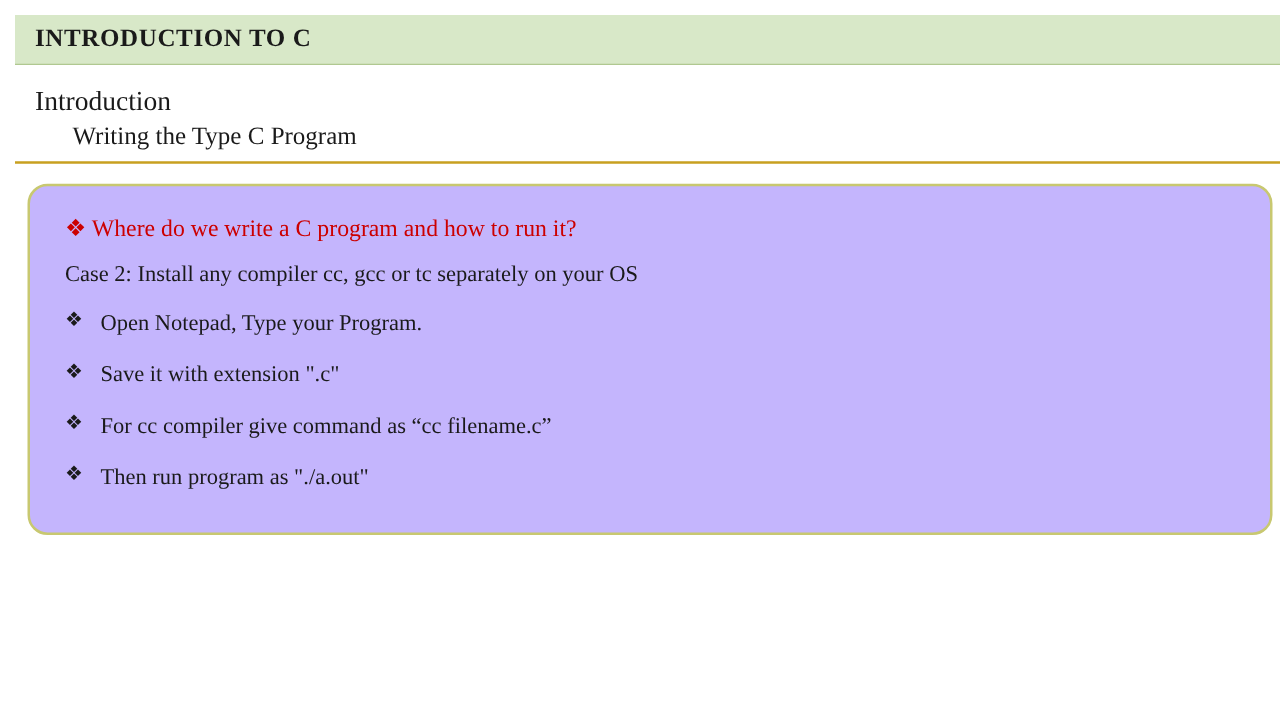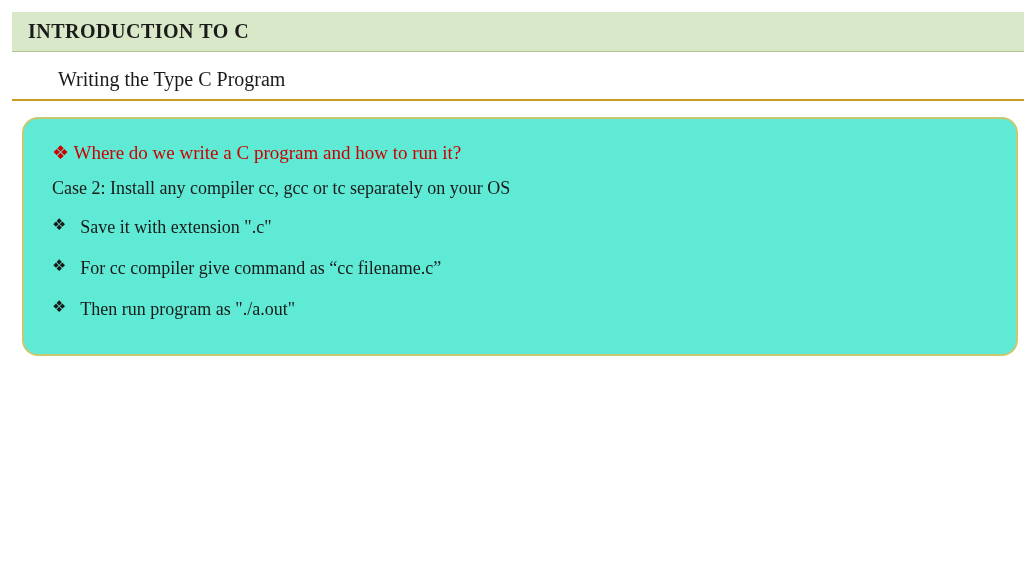--- a/index.html
+++ b/index.html
@@ -44,21 +44,21 @@
       font-size: 20px;
       color: #1a1a1a;
       padding-left: 30px;
     }
 
     .content-area {
       margin: 16px 14px;
       border: 2px solid #c8c870;
       border-radius: 16px;
       padding: 18px 24px 18px 24px;
-      background: #5eead4;
+      background: #c4b5fd;
     }
 
     .question-line {
       font-size: 19px;
       color: #cc0000;
       margin-bottom: 14px;
     }
 
     .question-line::before {
       content: '❖ ';
@@ -89,27 +89,31 @@
     }
   </style>
 </head>
 <body>
 
 <div class="header-bar">
   <span class="header-title">INTRODUCTION TO C</span>
 </div>
 
 <div class="breadcrumb-section">
+  <div class="breadcrumb-intro">Introduction</div>
   <div class="breadcrumb-sub">Writing the Type C Program</div>
 </div>
 
 <div class="content-area">
   <div class="question-line">Where do we write a C program and how to run it?</div>
   <div class="case-line">Case 2: Install any compiler cc, gcc or tc separately on your OS</div>
 
+  <div class="bullet-item">
+    <span>Open Notepad, Type your Program.</span>
+  </div>
   <div class="bullet-item">
     <span>Save it with extension ".c"</span>
   </div>
   <div class="bullet-item">
     <span>For cc compiler give command as “cc filename.c”</span>
   </div>
   <div class="bullet-item">
     <span>Then run program as "./a.out"</span>
   </div>
 </div>

